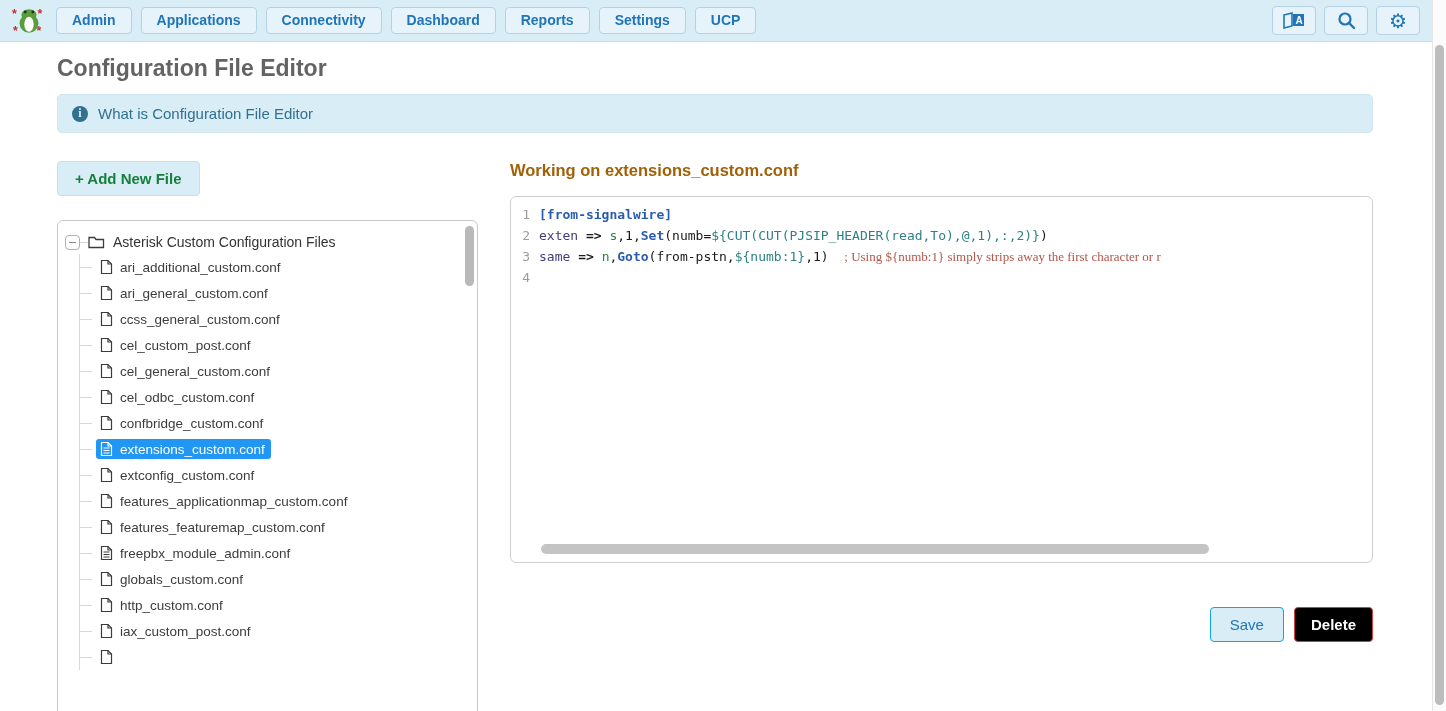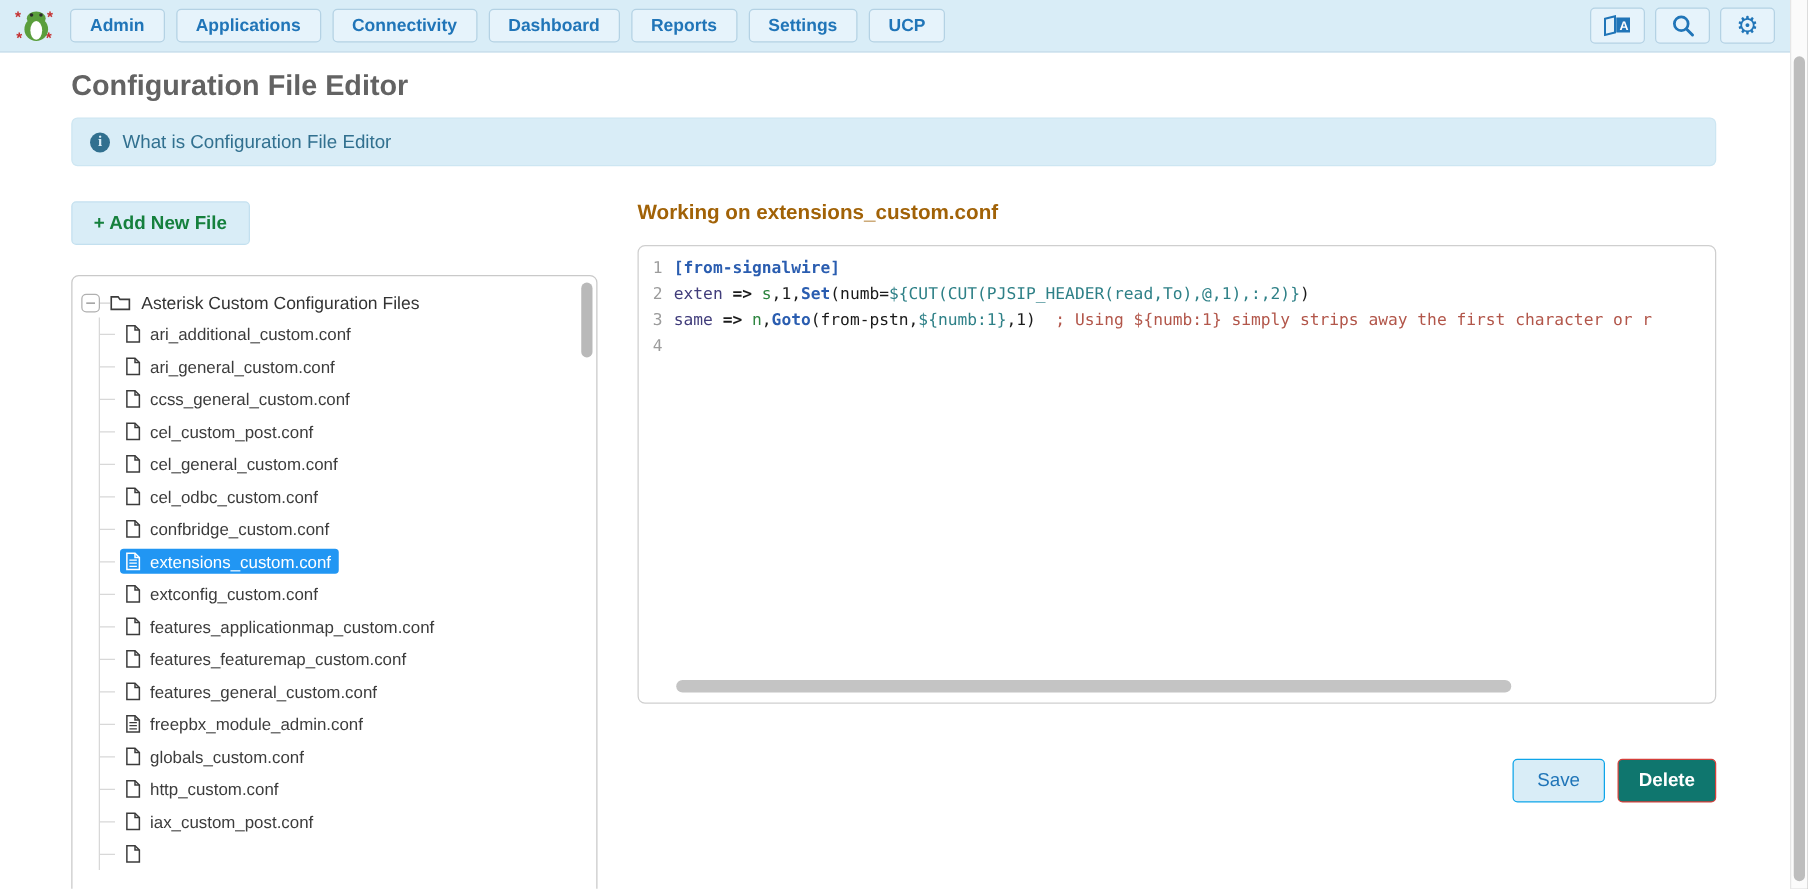--- a/index.html
+++ b/index.html
@@ -79,29 +79,29 @@
     font-size: 13px; line-height: 21px; }
   .code-line .num { width: 28px; flex: 0 0 auto; text-align: right; padding-right: 9px;
     color: #9c9c9c; }
   .code-line .code { flex: 1 1 auto; overflow: hidden; color: #1a1a1a; }
   .seg-h { color: #2a5db0; font-weight: bold; }
   .seg-k { color: #413d7b; }
   .seg-o { font-weight: bold; color: #1a1a1a; }
   .seg-a { color: #2e8540; }
   .seg-f { color: #2a5db0; font-weight: bold; }
   .seg-v { color: #2e8087; }
-  .seg-c { color: #b2564a; }
+  .seg-c { color: #b2564a; font-family: Liberation Serif, serif; }
   .h-scrollbar { position: absolute; left: 30px; bottom: 8px; width: 668px; height: 10px;
     background: #c4c4c4; border-radius: 6px; }
 
   .actions-row { margin-top: 44px; width: 863px; display: flex; justify-content: flex-end; }
   .save-btn { background: #d9edf7; border: 1px solid #0ea5e9; border-radius: 4px;
     color: #2075b8; font-weight: normal; font-size: 15px; padding: 8px 19px;
     cursor: pointer; }
-  .delete-btn { background: #0f766e; border: 1px solid #d43f3a; border-radius: 4px;
+  .delete-btn { background: #000000; border: 1px solid #d43f3a; border-radius: 4px;
     color: #fff; font-weight: bold; font-size: 15px; padding: 8px 16px;
     margin-left: 10px; cursor: pointer; }
 </style>
 </head>
 <body>
 
 <div class="navbar">
   <span class="logo">
     <svg width="34" height="29" viewBox="0 0 36 30">
       <text x="0" y="12" font-size="13" fill="#c42f2f" font-weight="bold">*</text>
@@ -300,31 +300,20 @@
                 </span>
                 <span class="label">features_featuremap_custom.conf</span>
               </span>
           </li>
           <li class="file-row">
             <span class="pill">
                 <span class="doc-icon">
                   <svg width="13" height="16" viewBox="0 0 13 16">
                     <path d="M1.5 1.5 h6.5 l3.5 3.5 v9.5 h-10 Z" fill="none" stroke="#3c3c3c" stroke-width="1.2"></path>
                     <path d="M8 1.5 v3.5 h3.5" fill="none" stroke="#3c3c3c" stroke-width="1.2"></path>
-                  </svg>
-                </span>
-                <span class="label">features_general_custom.conf</span>
-              </span>
-          </li>
-          <li class="file-row">
-            <span class="pill">
-                <span class="doc-icon">
-                  <svg width="13" height="16" viewBox="0 0 13 16">
-                    <path d="M1.5 1.5 h6.5 l3.5 3.5 v9.5 h-10 Z" fill="none" stroke="#3c3c3c" stroke-width="1.2"></path>
-                    <path d="M8 1.5 v3.5 h3.5" fill="none" stroke="#3c3c3c" stroke-width="1.2"></path>
                     <line x1="3.5" y1="7" x2="9.5" y2="7" stroke="#3c3c3c"></line>
                     <line x1="3.5" y1="9.5" x2="9.5" y2="9.5" stroke="#3c3c3c"></line>
                     <line x1="3.5" y1="12" x2="9.5" y2="12" stroke="#3c3c3c"></line>
                   </svg>
                 </span>
                 <span class="label">freepbx_module_admin.conf</span>
               </span>
           </li>
           <li class="file-row">
             <span class="pill">

